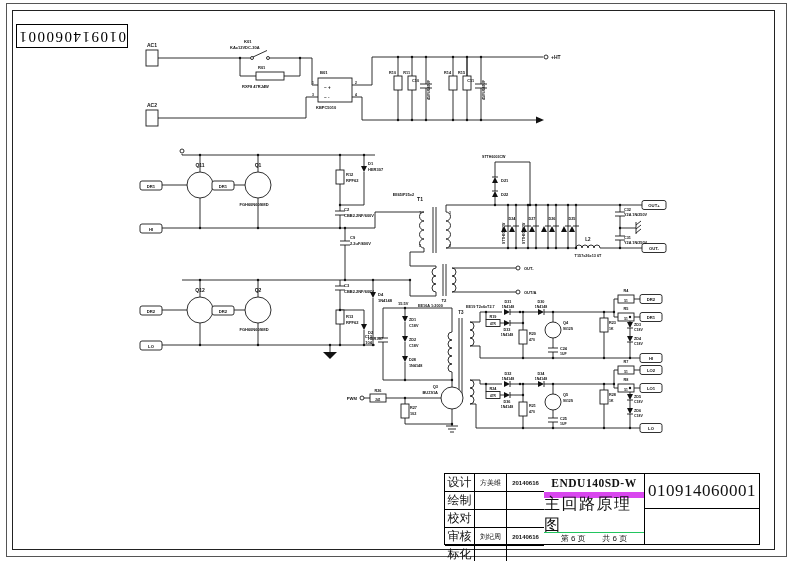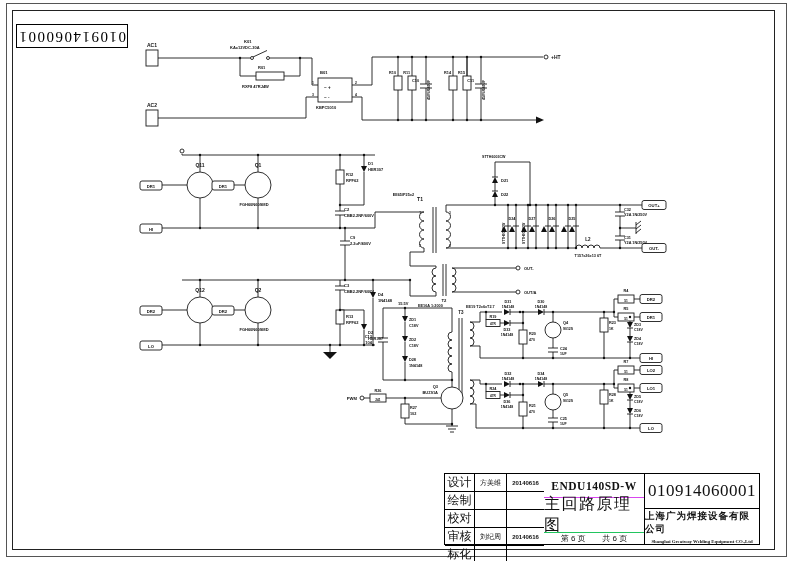--- a/index.html
+++ b/index.html
@@ -15,21 +15,21 @@
   
   .tb{position:absolute;left:444px;top:473px;width:316px;height:72px;border:1.6px solid #000;
       box-sizing:border-box;background:#fff;}
   .tb-rows{position:absolute;left:0;top:0;width:99px;height:100%;display:flex;flex-direction:column;}
   .tb-row{flex:1;display:flex;border-bottom:1px solid #000;align-items:stretch;}
   .tb-row:last-child{border-bottom:none;}
   .tb-role{width:29px;border-right:1px solid #000;font-size:12px;display:flex;align-items:center;justify-content:center;}
   .tb-nm{width:31px;border-right:1px solid #000;font-size:7px;display:flex;align-items:center;justify-content:center;}
   .tb-dt{flex:1;font-size:6px;font-weight:bold;display:flex;align-items:center;justify-content:center;}
   .tb-mid{position:absolute;left:99px;top:0;width:100px;height:100%;border-left:0;display:flex;flex-direction:column;}
-  .tb-model{height:23px;border-bottom:1px solid #d946ef;display:flex;align-items:center;justify-content:center;
+  .tb-model{height:23px;border-bottom:6px solid #d946ef;display:flex;align-items:center;justify-content:center;
             font-family:"Liberation Serif",serif;font-size:11.5px;font-weight:bold;letter-spacing:.5px;}
   .tb-title{height:34px;border-bottom:1px solid #22c55e;display:flex;align-items:center;justify-content:center;
             font-size:16px;letter-spacing:1.5px;font-weight:500;}
   .tb-page{flex:1;display:flex;align-items:center;justify-content:space-evenly;font-size:8px;}
   .tb-right{position:absolute;left:199px;top:0;right:0;height:100%;border-left:1px solid #000;display:flex;flex-direction:column;}
   .tb-number{height:34px;border-bottom:1px solid #000;display:flex;align-items:center;justify-content:center;
              font-family:"Liberation Serif",serif;font-size:17px;letter-spacing:.5px;}
   .tb-company{flex:1;display:flex;flex-direction:column;align-items:center;justify-content:center;gap:3px;}
   .tb-co-cn{font-size:9.5px;font-weight:bold;letter-spacing:1px;}
   .tb-co-en{font-size:4.8px;font-weight:bold;font-family:"Liberation Serif",serif;white-space:nowrap;}
@@ -435,19 +435,15 @@
     <div class="tb-mid">
       <div class="tb-model">ENDU140SD-W</div>
       <div class="tb-title">主回路原理图</div>
       <div class="tb-page">
         <span>第 6 页</span>
         <span>共 6 页</span>
       </div>
     </div>
     <div class="tb-right">
       <div class="tb-number">010914060001</div>
-      <div class="tb-company">
-        <div class="tb-co-cn">上海广为焊接设备有限公司</div>
-        <div class="tb-co-en">Shanghai Greatway Welding Equipment CO.,Ltd</div>
-      </div>
     </div>
   </div>
 </div>
 
 </body></html>

